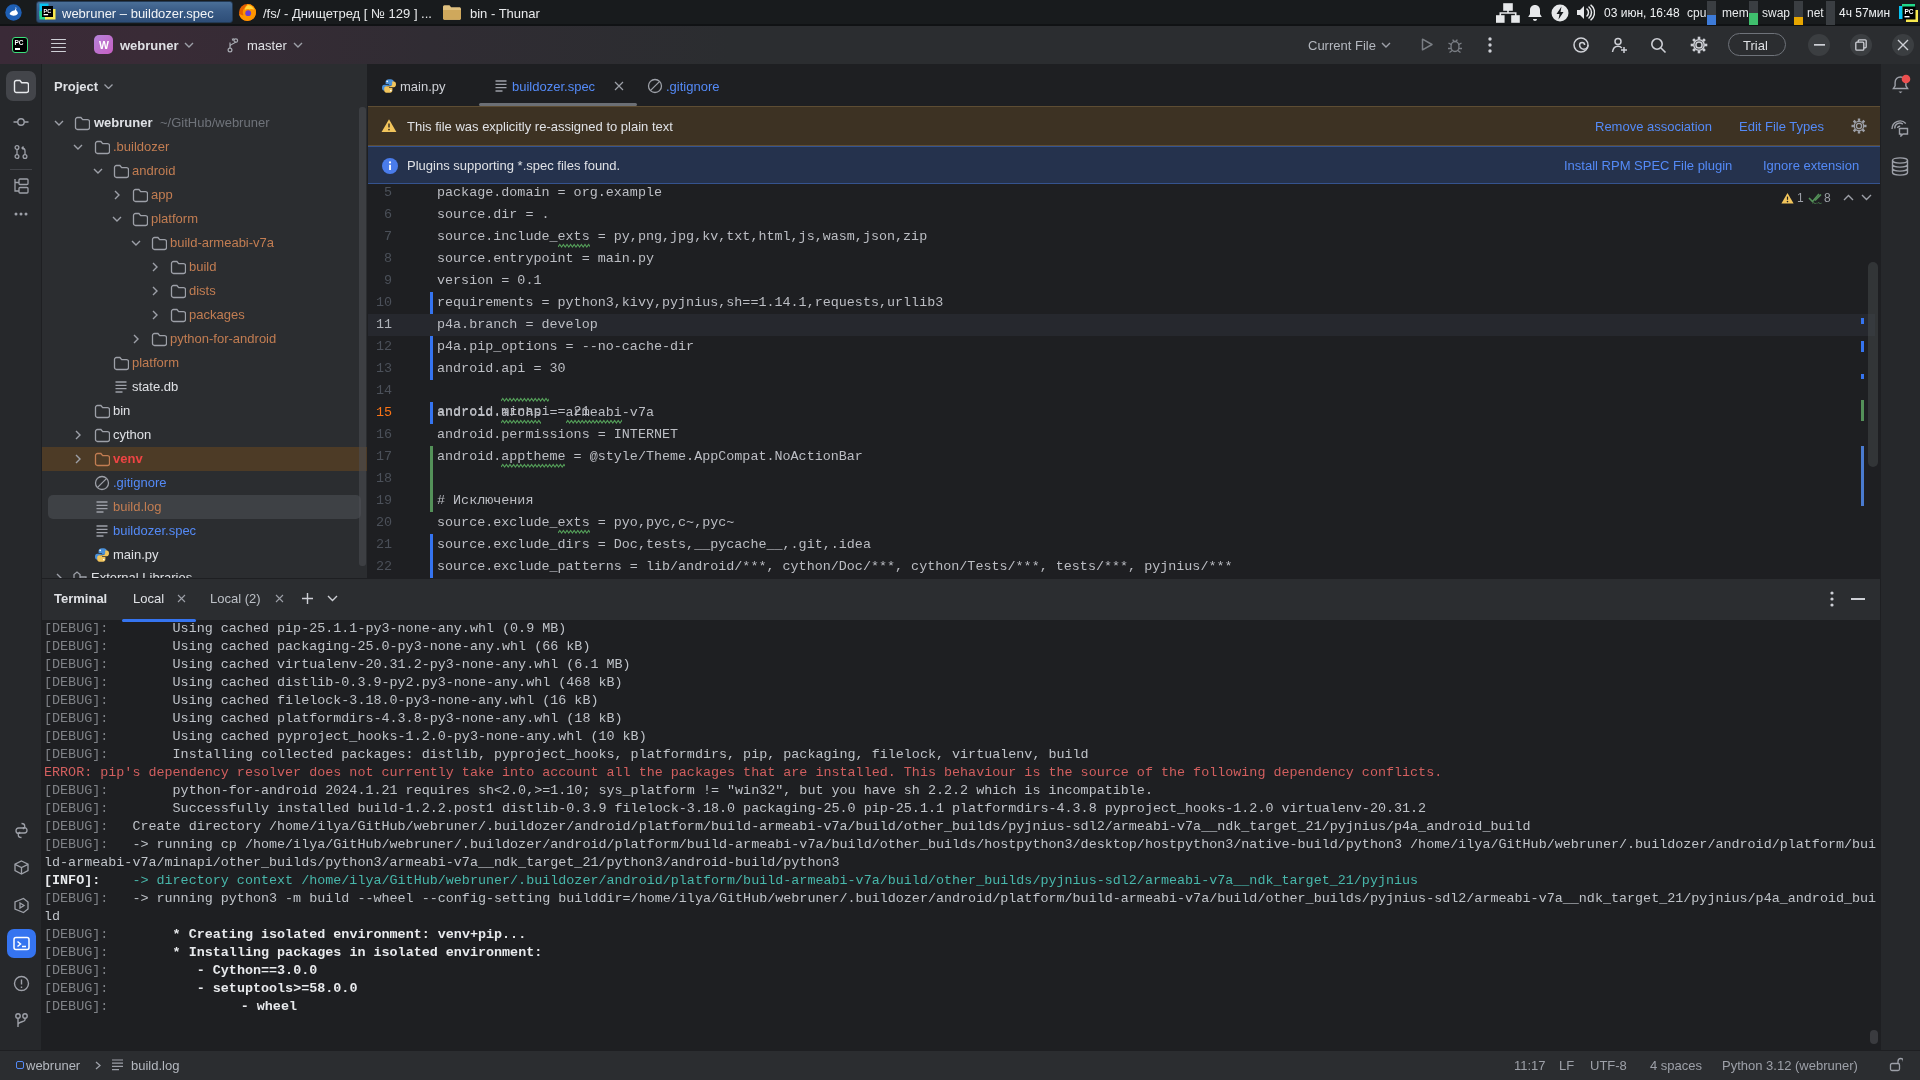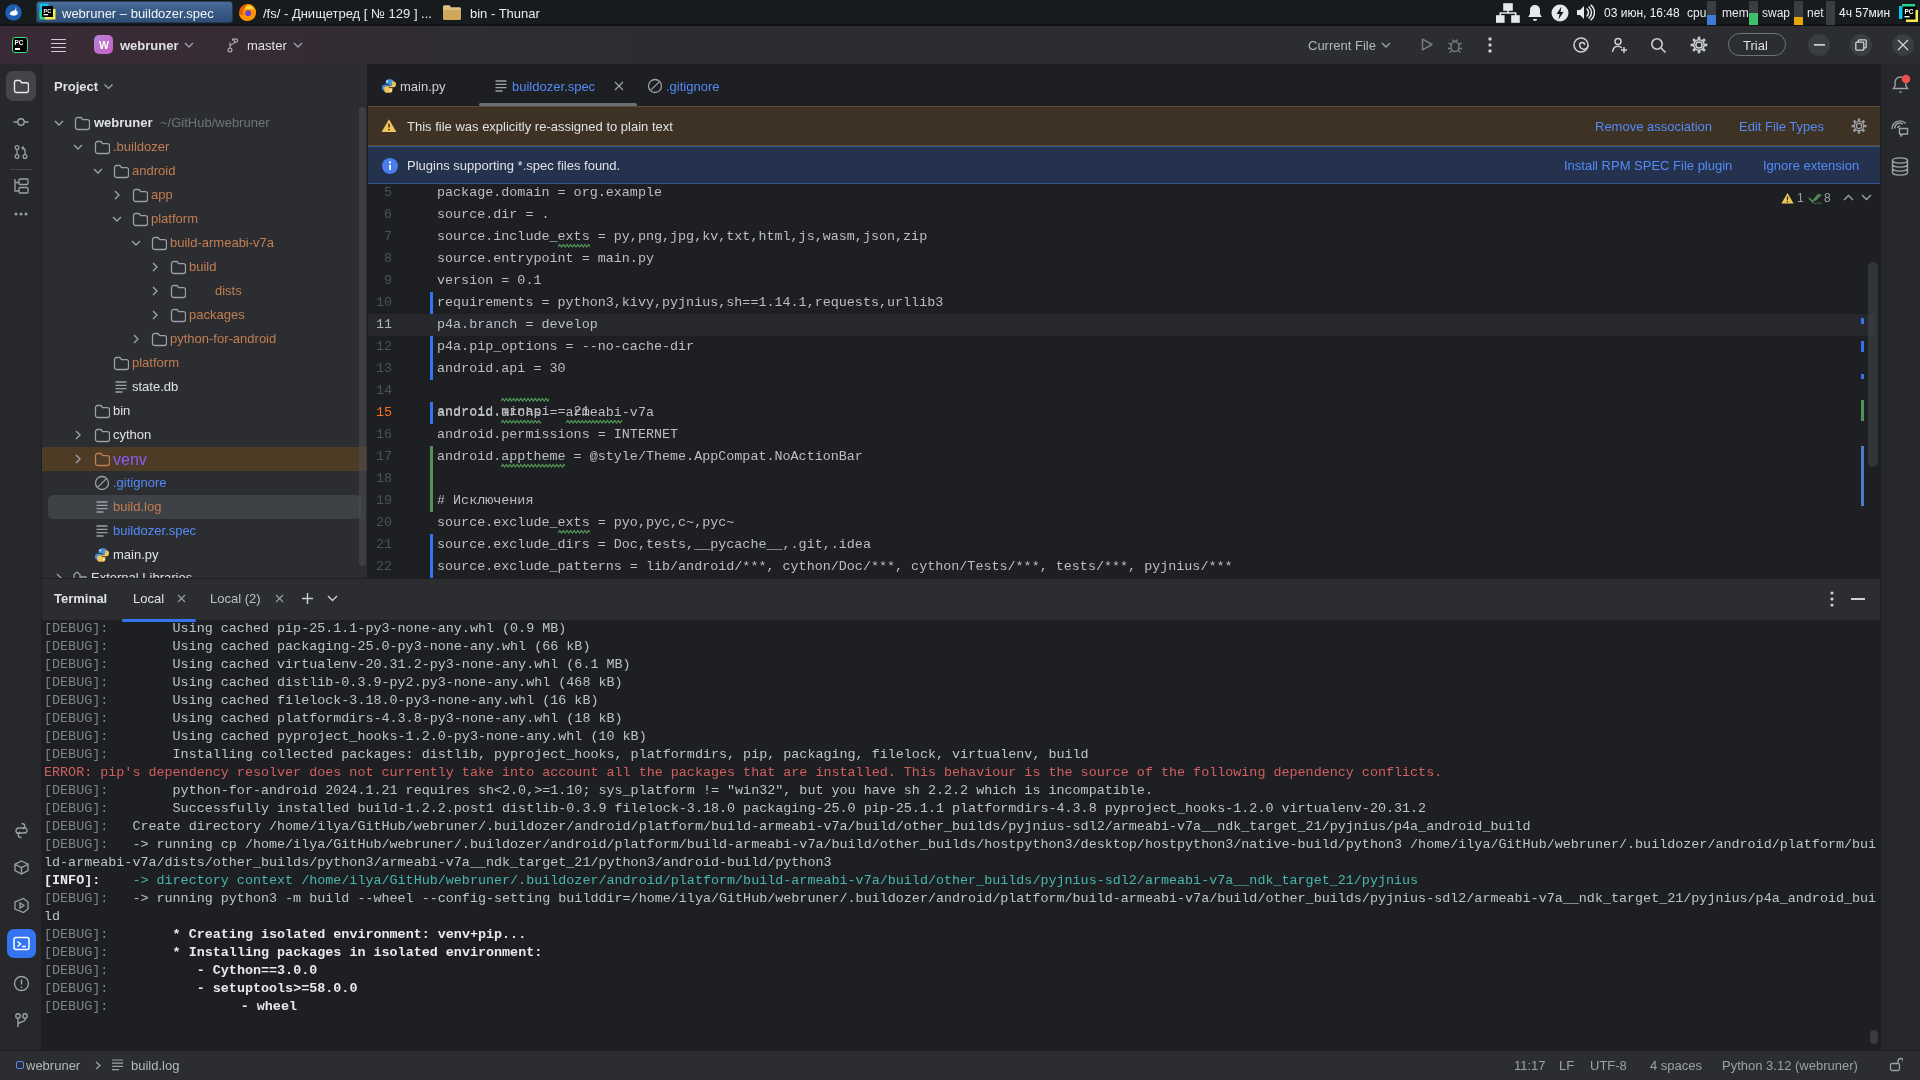--- a/index.html
+++ b/index.html
@@ -299,21 +299,21 @@
 <svg class="icon" style="left:170px;top:259px;" width="16" height="16" viewBox="0 0 16 16" fill="none">
     <path d="M1.5 4.5c0-1.1.9-2 2-2h3.4l1.8 2.2h4.8c1.1 0 2 .9 2 2v5.8c0 1.1-.9 2-2 2h-10c-1.1 0-2-.9-2-2z" stroke="#9da0a8" stroke-width="1.3" fill="none"></path>
   </svg>
 <div class="abs" style="left:189px;top:260px;font-size:13px;color:#c27d52;font-weight:400;line-height:1;">build</div>
 <svg class="icon" style="left:152px;top:286px;" width="6" height="10" viewBox="0 0 6 10" fill="none">
     <path d="M1 1l4 4-4 4" stroke="#9da0a8" stroke-width="1.4" fill="none"></path>
   </svg>
 <svg class="icon" style="left:170px;top:283px;" width="16" height="16" viewBox="0 0 16 16" fill="none">
     <path d="M1.5 4.5c0-1.1.9-2 2-2h3.4l1.8 2.2h4.8c1.1 0 2 .9 2 2v5.8c0 1.1-.9 2-2 2h-10c-1.1 0-2-.9-2-2z" stroke="#9da0a8" stroke-width="1.3" fill="none"></path>
   </svg>
-<div class="abs" style="left:189px;top:284px;font-size:13px;color:#c27d52;font-weight:400;line-height:1;margin-left:26px;">dists</div>
+<div class="abs" style="left:189px;top:284px;font-size:13px;color:#c27d52;font-weight:400;line-height:1;">dists</div>
 <svg class="icon" style="left:152px;top:310px;" width="6" height="10" viewBox="0 0 6 10" fill="none">
     <path d="M1 1l4 4-4 4" stroke="#9da0a8" stroke-width="1.4" fill="none"></path>
   </svg>
 <svg class="icon" style="left:170px;top:307px;" width="16" height="16" viewBox="0 0 16 16" fill="none">
     <path d="M1.5 4.5c0-1.1.9-2 2-2h3.4l1.8 2.2h4.8c1.1 0 2 .9 2 2v5.8c0 1.1-.9 2-2 2h-10c-1.1 0-2-.9-2-2z" stroke="#9da0a8" stroke-width="1.3" fill="none"></path>
   </svg>
 <div class="abs" style="left:189px;top:308px;font-size:13px;color:#c27d52;font-weight:400;line-height:1;">packages</div>
 <svg class="icon" style="left:133px;top:334px;" width="6" height="10" viewBox="0 0 6 10" fill="none">
     <path d="M1 1l4 4-4 4" stroke="#9da0a8" stroke-width="1.4" fill="none"></path>
   </svg>
@@ -341,21 +341,21 @@
 <svg class="icon" style="left:94px;top:427px;" width="16" height="16" viewBox="0 0 16 16" fill="none">
     <path d="M1.5 4.5c0-1.1.9-2 2-2h3.4l1.8 2.2h4.8c1.1 0 2 .9 2 2v5.8c0 1.1-.9 2-2 2h-10c-1.1 0-2-.9-2-2z" stroke="#9da0a8" stroke-width="1.3" fill="none"></path>
   </svg>
 <div class="abs" style="left:113px;top:428px;font-size:13px;color:#dfe1e5;font-weight:400;line-height:1;">cython</div>
 <svg class="icon" style="left:75px;top:454px;" width="6" height="10" viewBox="0 0 6 10" fill="none">
     <path d="M1 1l4 4-4 4" stroke="#9da0a8" stroke-width="1.4" fill="none"></path>
   </svg>
 <svg class="icon" style="left:94px;top:451px;" width="16" height="16" viewBox="0 0 16 16" fill="none">
     <path d="M1.5 4.5c0-1.1.9-2 2-2h3.4l1.8 2.2h4.8c1.1 0 2 .9 2 2v5.8c0 1.1-.9 2-2 2h-10c-1.1 0-2-.9-2-2z" stroke="#c27d52" stroke-width="1.3" fill="none"></path>
   </svg>
-<div class="abs" style="left:113px;top:452px;font-size:16px;color:#8b5cf6;font-weight:400;line-height:1;">venv</div>
+<div class="abs" style="left:113px;top:452px;font-size:13px;color:#ef4444;font-weight:700;line-height:1;">venv</div>
 <svg class="icon" style="left:94px;top:475px;" width="16" height="16" viewBox="0 0 16 16" fill="none">
     <g stroke="#9da0a8" stroke-width="1.3" fill="none">
       <circle cx="8" cy="8" r="6.5"></circle>
       <path d="M3.6 12.4L12.4 3.6"></path>
     </g>
   </svg>
 <div class="abs" style="left:113px;top:476px;font-size:13px;color:#548af7;font-weight:400;line-height:1;">.gitignore</div>
 <svg class="icon" style="left:94px;top:499px;" width="16" height="16" viewBox="0 0 16 16" fill="none">
     <g stroke="#9da0a8" stroke-width="1.3">
       <path d="M2.5 3h11M2.5 6.33h11M2.5 9.66h11M2.5 13h7"></path>
@@ -561,21 +561,21 @@
 <div class="abs mono" style="left:44px;top:674px;height:18px;line-height:18px;font-size:13.4px;"><span style="color:#7f8287;">[DEBUG]:</span><span style="color:#bfc3c9;">        Using cached distlib-0.3.9-py2.py3-none-any.whl (468 kB)</span></div>
 <div class="abs mono" style="left:44px;top:692px;height:18px;line-height:18px;font-size:13.4px;"><span style="color:#7f8287;">[DEBUG]:</span><span style="color:#bfc3c9;">        Using cached filelock-3.18.0-py3-none-any.whl (16 kB)</span></div>
 <div class="abs mono" style="left:44px;top:710px;height:18px;line-height:18px;font-size:13.4px;"><span style="color:#7f8287;">[DEBUG]:</span><span style="color:#bfc3c9;">        Using cached platformdirs-4.3.8-py3-none-any.whl (18 kB)</span></div>
 <div class="abs mono" style="left:44px;top:728px;height:18px;line-height:18px;font-size:13.4px;"><span style="color:#7f8287;">[DEBUG]:</span><span style="color:#bfc3c9;">        Using cached pyproject_hooks-1.2.0-py3-none-any.whl (10 kB)</span></div>
 <div class="abs mono" style="left:44px;top:746px;height:18px;line-height:18px;font-size:13.4px;"><span style="color:#7f8287;">[DEBUG]:</span><span style="color:#bfc3c9;">        Installing collected packages: distlib, pyproject_hooks, platformdirs, pip, packaging, filelock, virtualenv, build</span></div>
 <div class="abs mono" style="left:44px;top:764px;height:18px;line-height:18px;font-size:13.4px;"><span style="color:#d25f5f;">ERROR: pip's dependency resolver does not currently take into account all the packages that are installed. This behaviour is the source of the following dependency conflicts.</span></div>
 <div class="abs mono" style="left:44px;top:782px;height:18px;line-height:18px;font-size:13.4px;"><span style="color:#7f8287;">[DEBUG]:</span><span style="color:#bfc3c9;">        python-for-android 2024.1.21 requires sh&lt;2.0,&gt;=1.10; sys_platform != "win32", but you have sh 2.2.2 which is incompatible.</span></div>
 <div class="abs mono" style="left:44px;top:800px;height:18px;line-height:18px;font-size:13.4px;"><span style="color:#7f8287;">[DEBUG]:</span><span style="color:#bfc3c9;">        Successfully installed build-1.2.2.post1 distlib-0.3.9 filelock-3.18.0 packaging-25.0 pip-25.1.1 platformdirs-4.3.8 pyproject_hooks-1.2.0 virtualenv-20.31.2</span></div>
 <div class="abs mono" style="left:44px;top:818px;height:18px;line-height:18px;font-size:13.4px;"><span style="color:#7f8287;">[DEBUG]:</span><span style="color:#bfc3c9;">   Create directory /home/ilya/GitHub/webruner/.buildozer/android/platform/build-armeabi-v7a/build/other_builds/pyjnius-sdl2/armeabi-v7a__ndk_target_21/pyjnius/p4a_android_build</span></div>
 <div class="abs mono" style="left:44px;top:836px;height:18px;line-height:18px;font-size:13.4px;"><span style="color:#7f8287;">[DEBUG]:</span><span style="color:#bfc3c9;">   -&gt; running cp /home/ilya/GitHub/webruner/.buildozer/android/platform/build-armeabi-v7a/build/other_builds/hostpython3/desktop/hostpython3/native-build/python3 /home/ilya/GitHub/webruner/.buildozer/android/platform/bui</span></div>
-<div class="abs mono" style="left:44px;top:854px;height:18px;line-height:18px;font-size:13.4px;"><span style="color:#bfc3c9;">ld-armeabi-v7a/dists/other_builds/python3/armeabi-v7a__ndk_target_21/python3/android-build/python3</span></div>
+<div class="abs mono" style="left:44px;top:854px;height:18px;line-height:18px;font-size:13.4px;"><span style="color:#bfc3c9;">ld-armeabi-v7a/minapi/other_builds/python3/armeabi-v7a__ndk_target_21/python3/android-build/python3</span></div>
 <div class="abs mono" style="left:44px;top:872px;height:18px;line-height:18px;font-size:13.4px;"><span style="color:#e8eaed;font-weight:700;">[INFO]:</span><span style="color:#bfc3c9;">    </span><span style="color:#48b7ab;">-&gt; directory context /home/ilya/GitHub/webruner/.buildozer/android/platform/build-armeabi-v7a/build/other_builds/pyjnius-sdl2/armeabi-v7a__ndk_target_21/pyjnius</span></div>
 <div class="abs mono" style="left:44px;top:890px;height:18px;line-height:18px;font-size:13.4px;"><span style="color:#7f8287;">[DEBUG]:</span><span style="color:#bfc3c9;">   -&gt; running python3 -m build --wheel --config-setting builddir=/home/ilya/GitHub/webruner/.buildozer/android/platform/build-armeabi-v7a/build/other_builds/pyjnius-sdl2/armeabi-v7a__ndk_target_21/pyjnius/p4a_android_bui</span></div>
 <div class="abs mono" style="left:44px;top:908px;height:18px;line-height:18px;font-size:13.4px;"><span style="color:#bfc3c9;">ld</span></div>
 <div class="abs mono" style="left:44px;top:926px;height:18px;line-height:18px;font-size:13.4px;"><span style="color:#7f8287;">[DEBUG]:</span><span style="color:#bfc3c9;">        </span><span style="color:#e8eaed;font-weight:700;">* Creating isolated environment: venv+pip...</span></div>
 <div class="abs mono" style="left:44px;top:944px;height:18px;line-height:18px;font-size:13.4px;"><span style="color:#7f8287;">[DEBUG]:</span><span style="color:#bfc3c9;">        </span><span style="color:#e8eaed;font-weight:700;">* Installing packages in isolated environment:</span></div>
 <div class="abs mono" style="left:44px;top:962px;height:18px;line-height:18px;font-size:13.4px;"><span style="color:#7f8287;">[DEBUG]:</span><span style="color:#bfc3c9;">           </span><span style="color:#e8eaed;font-weight:700;">- Cython==3.0.0</span></div>
 <div class="abs mono" style="left:44px;top:980px;height:18px;line-height:18px;font-size:13.4px;"><span style="color:#7f8287;">[DEBUG]:</span><span style="color:#bfc3c9;">           </span><span style="color:#e8eaed;font-weight:700;">- setuptools&gt;=58.0.0</span></div>
 <div class="abs mono" style="left:44px;top:998px;height:18px;line-height:18px;font-size:13.4px;"><span style="color:#7f8287;">[DEBUG]:</span><span style="color:#bfc3c9;">           </span><span style="color:#e8eaed;font-weight:700;margin-left:44px;">- wheel</span></div>
 <div class="abs" style="left:1870px;top:1030px;width:8px;height:14px;background:#4c4f53;border-radius:4px;opacity:.6"></div>
 <div class="abs" style="left:1880px;top:64px;width:40px;height:986px;background:#26282b;border-left:1px solid #1e1f22"></div>

